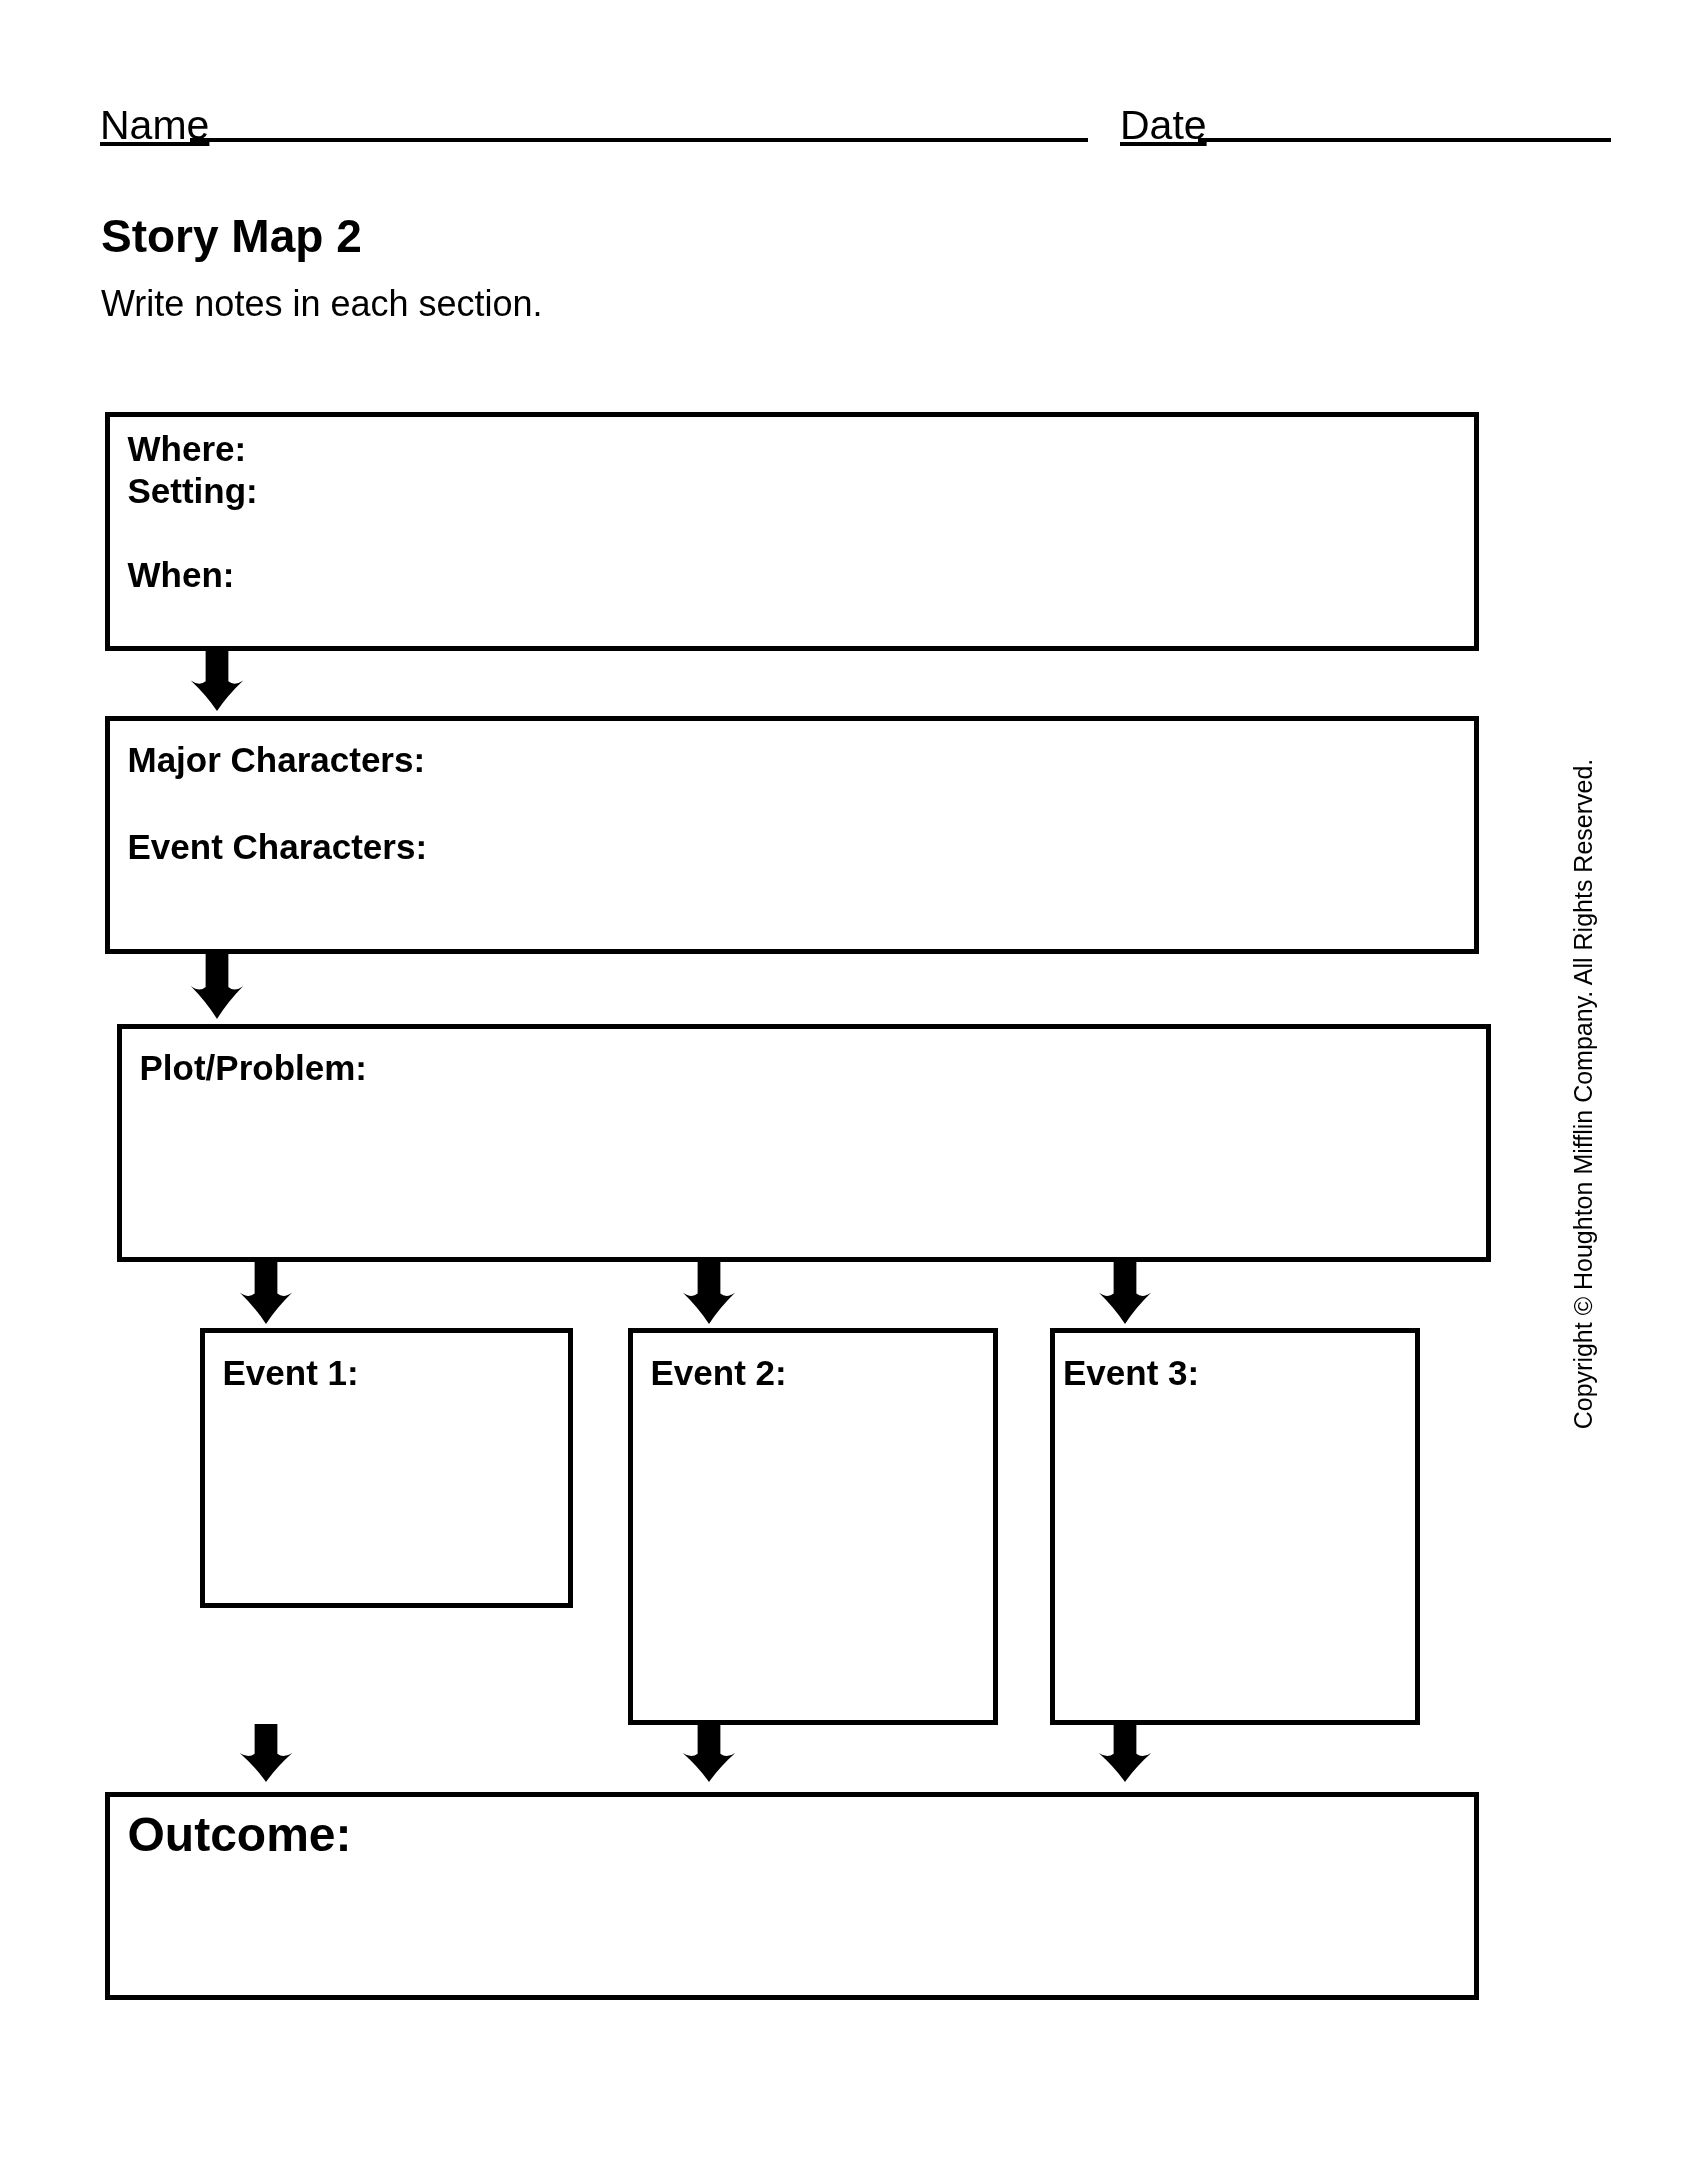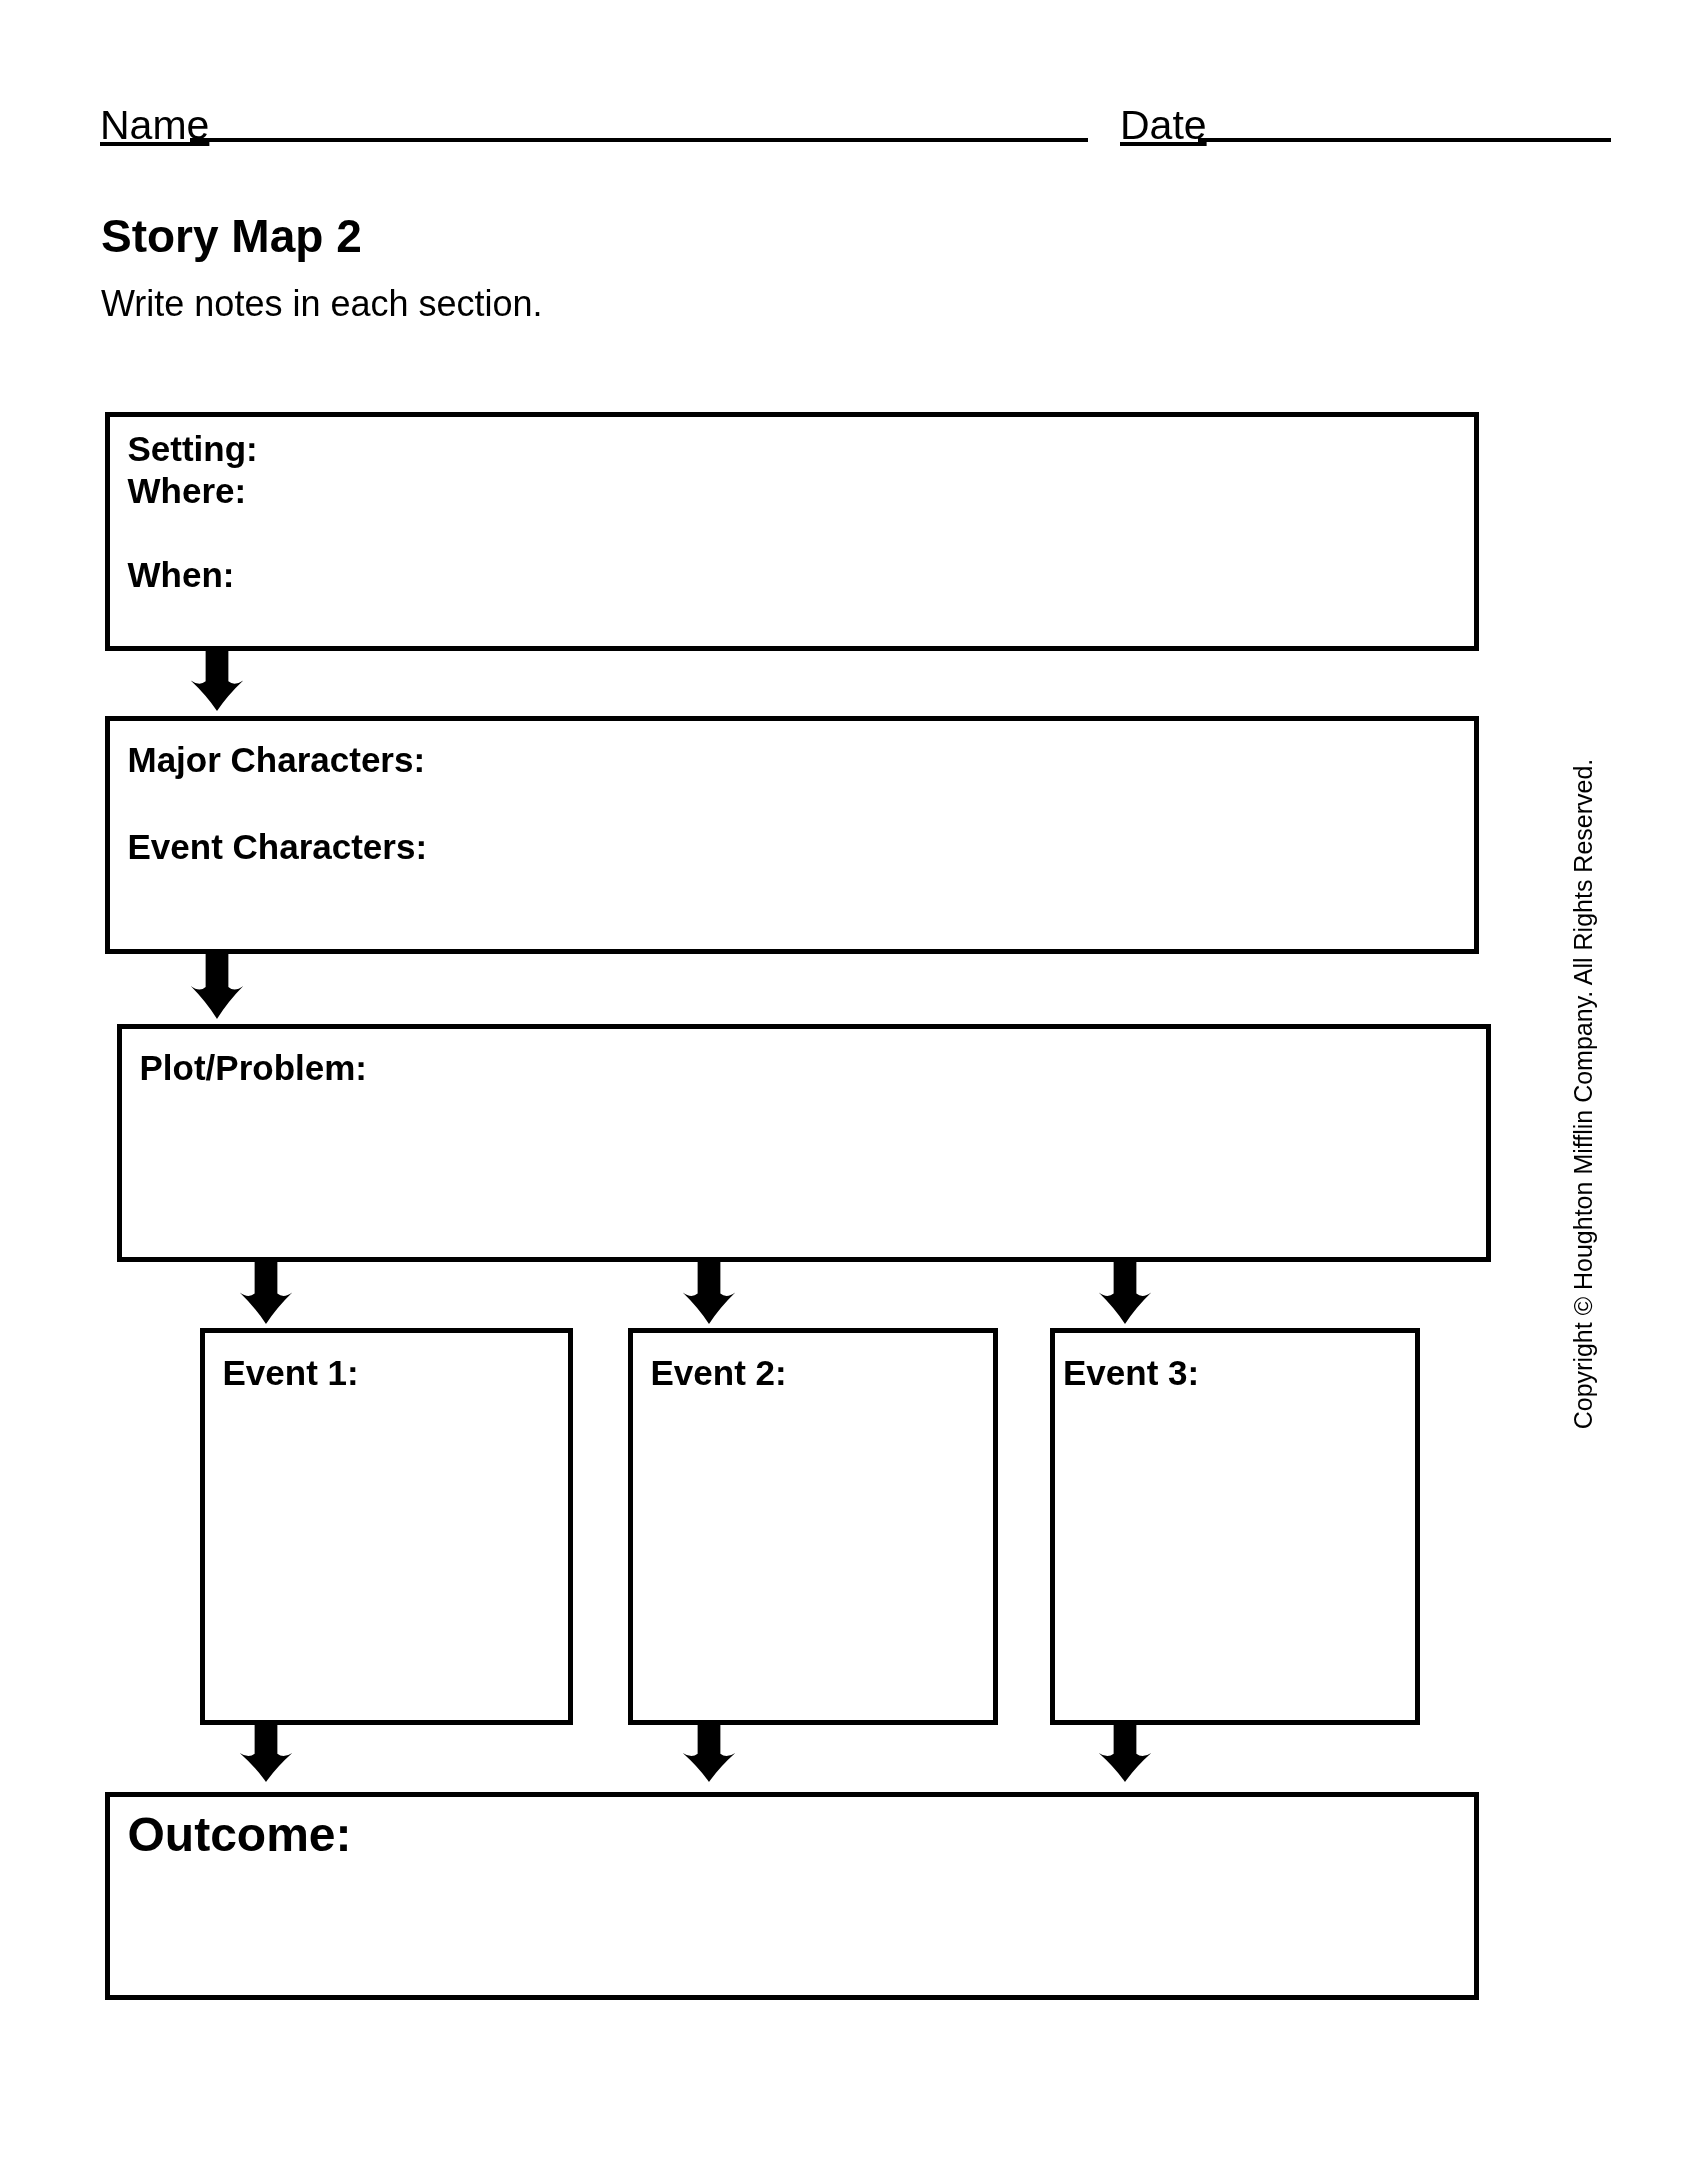--- a/index.html
+++ b/index.html
@@ -88,22 +88,22 @@
 <div class="write-line" style="left:190px; top:138px; width:898px;"></div>
 
 <span class="abs field-label" style="left:1120px; top:105px;">Date</span>
 <div class="write-line" style="left:1198px; top:138px; width:413px;"></div>
 
 <div class="abs page-title" style="left:101px; top:213px;">Story Map 2</div>
 
 <div class="abs page-instructions" style="left:101px; top:286px;">Write notes in each section.</div>
 
 <div class="map-box" style="left:105px; top:412px; width:1374px; height:239px;">
+  <div class="box-label">Where:</div>
   <div class="box-label">Setting:</div>
-  <div class="box-label">Where:</div>
   <div class="box-label blank-gap">When:</div>
 </div>
 
 <div class="down-arrow" style="left:189px; top:650px; width:56px; height:61px;">
   <svg viewBox="0 0 64 70" preserveAspectRatio="none" aria-hidden="true">
     <path d="M19 0 H45 V36 Q52 42 62 35 Q44 52 32 70 Q20 52 2 35 Q12 42 19 36 Z" fill="#000"></path>
   </svg>
 </div>
 
 <div class="map-box" style="left:105px; top:716px; width:1374px; height:238px;">
@@ -130,21 +130,21 @@
   <svg viewBox="0 0 64 70" preserveAspectRatio="none" aria-hidden="true">
     <path d="M19 0 H45 V36 Q52 42 62 35 Q44 52 32 70 Q20 52 2 35 Q12 42 19 36 Z" fill="#000"></path>
   </svg>
 </div>
 <div class="down-arrow" style="left:1097px; top:1261px; width:56px; height:63px;">
   <svg viewBox="0 0 64 70" preserveAspectRatio="none" aria-hidden="true">
     <path d="M19 0 H45 V36 Q52 42 62 35 Q44 52 32 70 Q20 52 2 35 Q12 42 19 36 Z" fill="#000"></path>
   </svg>
 </div>
 
-<div class="map-box event-box" style="left:200px; top:1328px; width:373px; height:397px;">
+<div class="map-box event-box" style="left:200px; top:1328px; width:373px; height:280px;">
   <div class="box-label">Event 1:</div>
 </div>
 <div class="map-box event-box" style="left:628px; top:1328px; width:370px; height:397px;">
   <div class="box-label">Event 2:</div>
 </div>
 <div class="map-box event-box" style="left:1050px; top:1328px; width:370px; height:397px;padding-left:8px;">
   <div class="box-label">Event 3:</div>
 </div>
 
 <div class="down-arrow" style="left:238px; top:1724px; width:56px; height:58px;">

